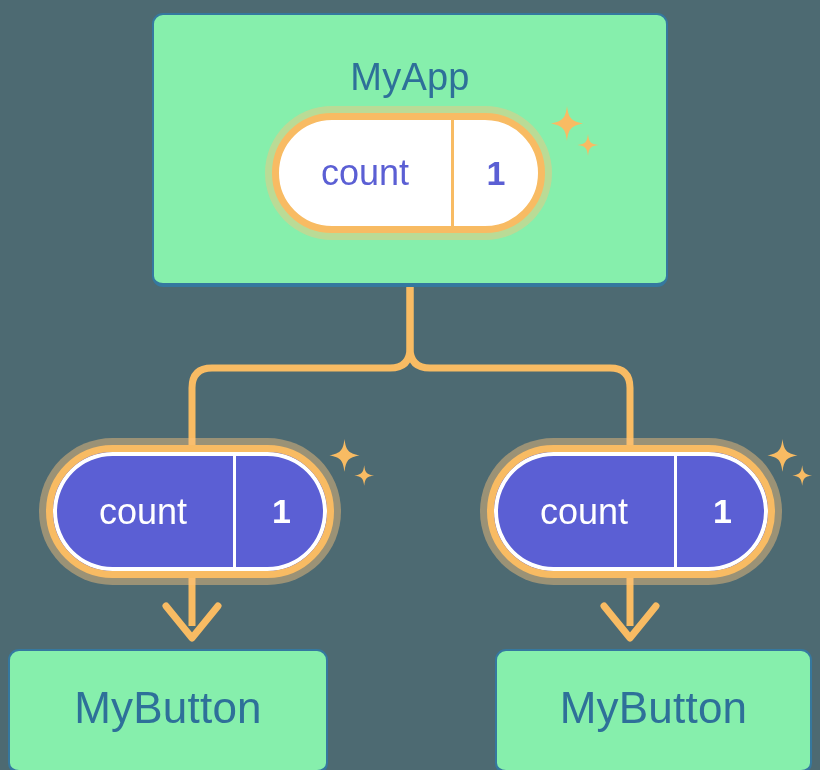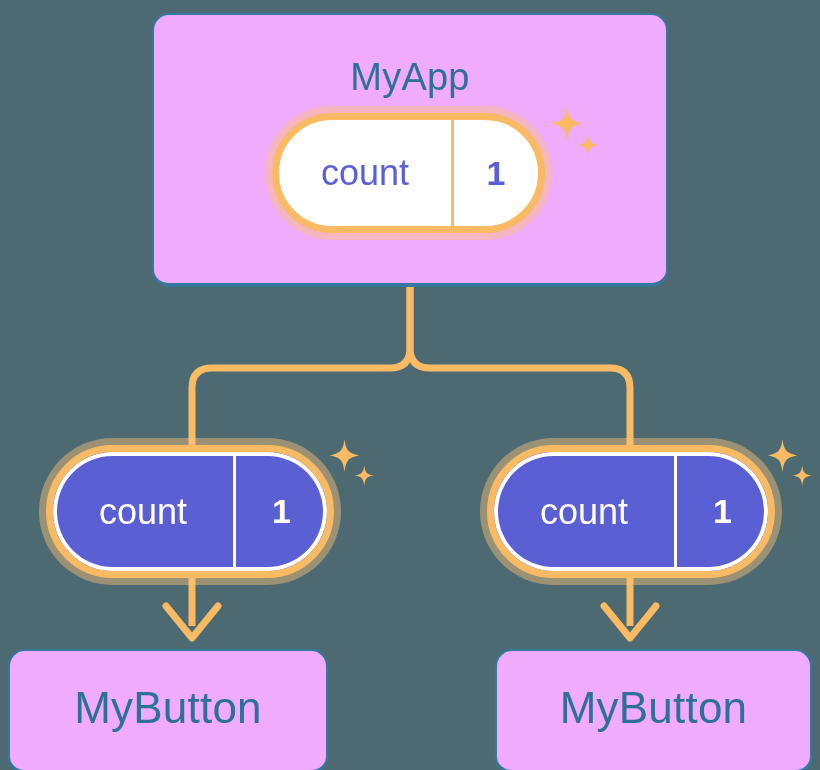--- a/index.html
+++ b/index.html
@@ -26,24 +26,24 @@
     left: 0;
     top: 0;
     width: 820px;
     height: 770px;
     pointer-events: none;
   }
 
   
   .card {
     position: absolute;
-    background: #f0abfc;
+    background: #86efac;
     border: 2px solid #35789f;
     border-bottom-width: 4px;
-    border-radius: 17px;
+    border-radius: 11px;
     box-sizing: border-box;
   }
   .card-title {
     color: #2e7099;
     font-weight: 400;
     letter-spacing: .2px;
     white-space: nowrap;
   }
 
   

